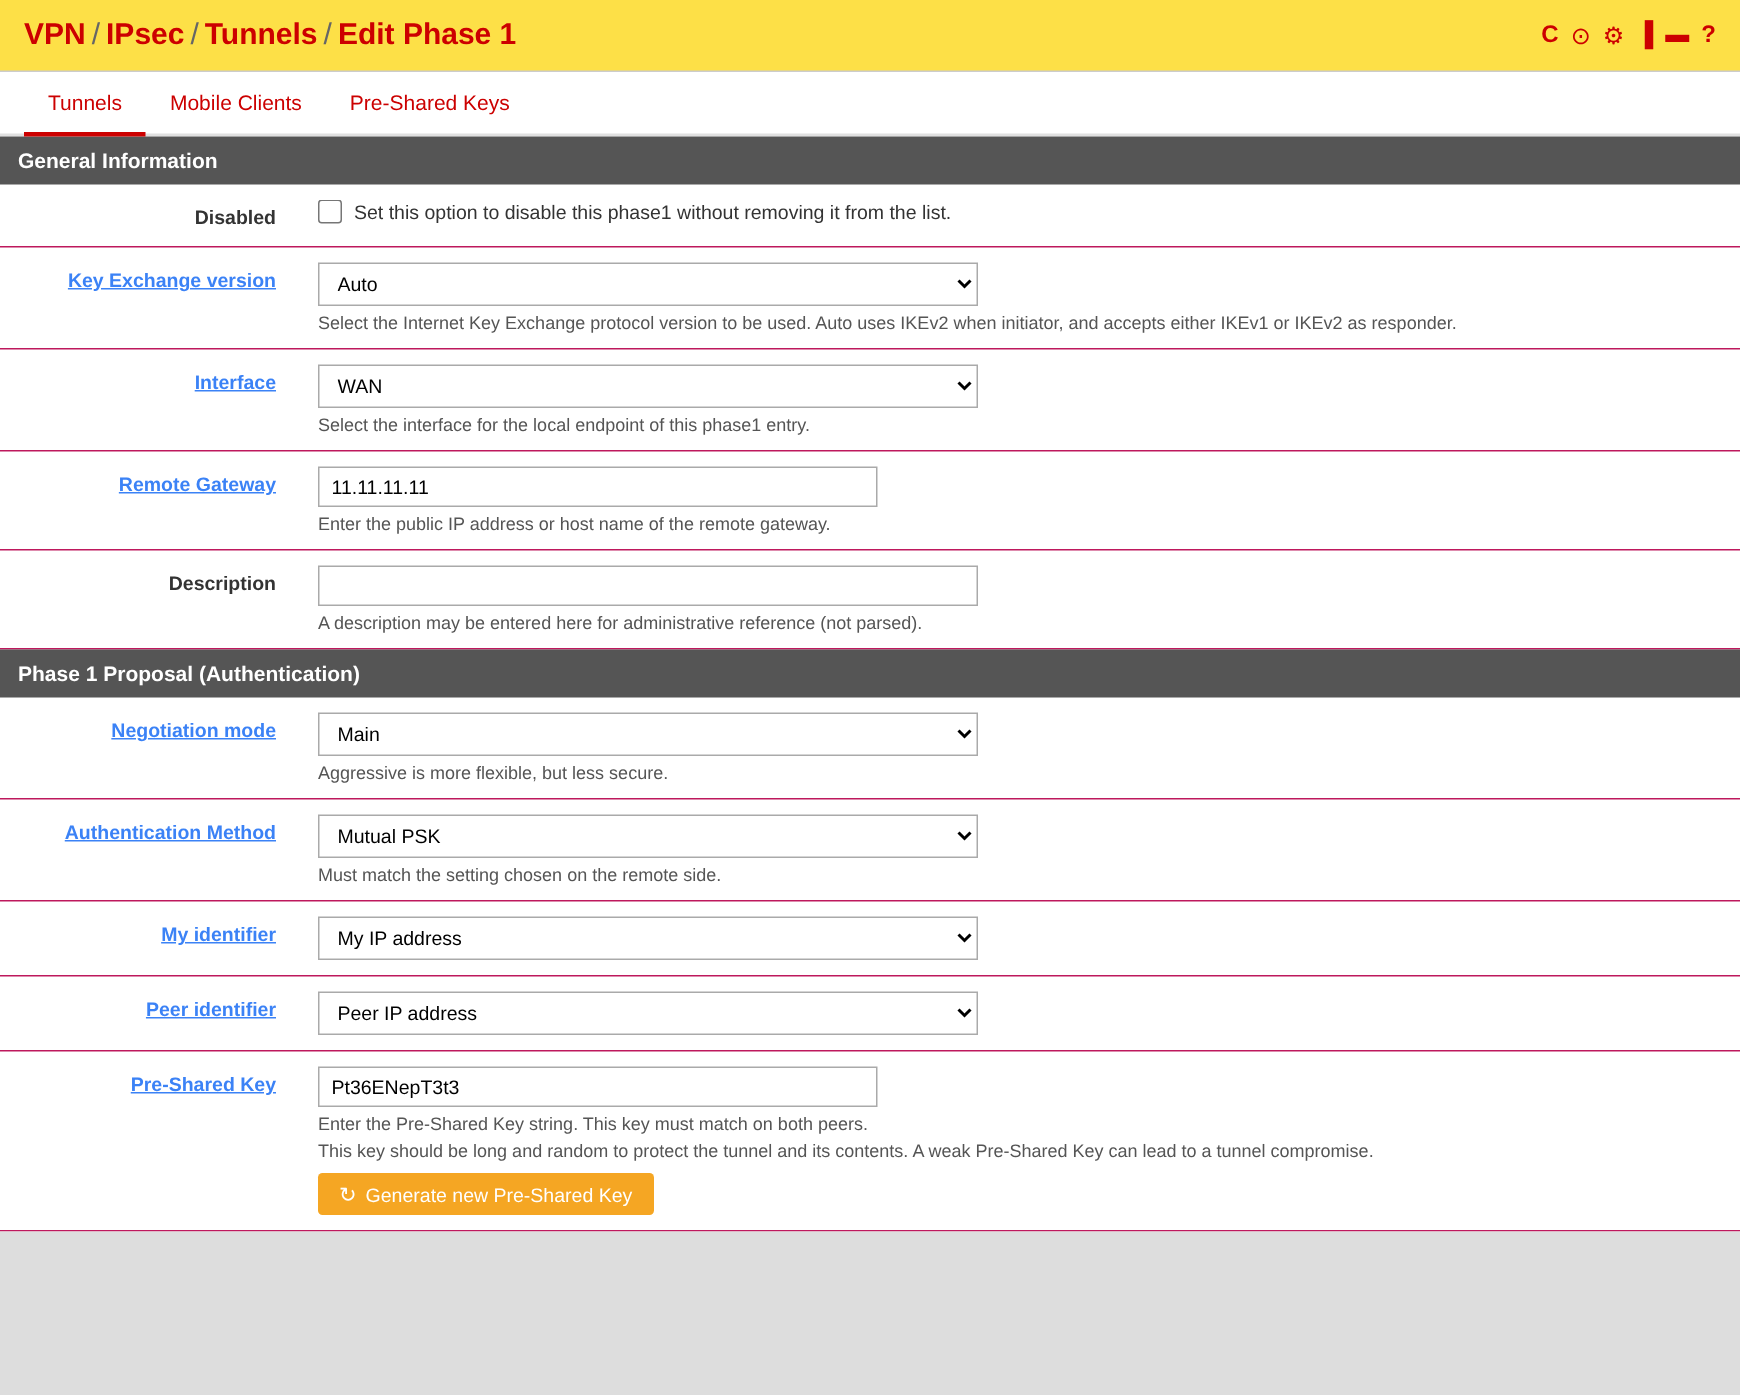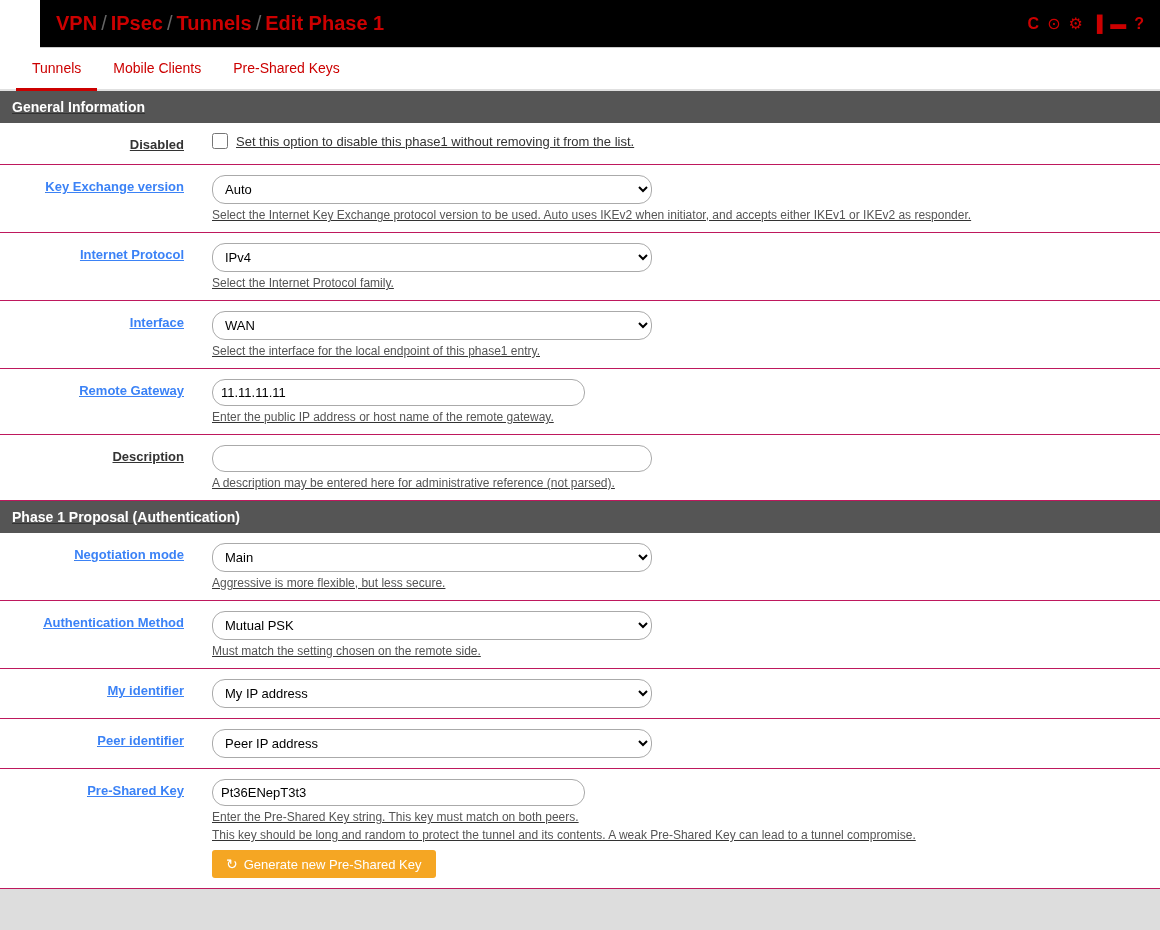--- a/index.html
+++ b/index.html
@@ -1,27 +1,26 @@
 <!DOCTYPE html>
 <html><head>
   <meta charset="utf-8">
   <style>
     * { box-sizing: border-box; margin: 0; padding: 0; }
     body { font-family: Arial, sans-serif; font-size: 13px; background: #ddd; color: #333; }
 
     
     .top-bar {
-      background: #000000;
+      background: #fde047;
       border-bottom: 1px solid #ccc;
       padding: 8px 16px;
       display: flex;
       align-items: center;
       justify-content: space-between;
       min-height: 48px;
-      margin-left: 40px;
     }
     .breadcrumb {
       font-size: 20px;
       font-weight: bold;
       display: flex;
       align-items: center;
       gap: 4px;
     }
     .breadcrumb .sep { color: #666; font-weight: normal; }
     .breadcrumb .link { color: #c00; text-decoration: none; }
@@ -52,21 +51,20 @@
     }
     .nav-tab.active {
       border-bottom: 3px solid #c00;
     }
 
     
     .main-content {
       background: #fff;
       margin: 0;
       padding: 0;
-      text-decoration: underline;
     }
 
     
     .section-header {
       background: #555;
       color: #fff;
       padding: 8px 12px;
       font-size: 14px;
       font-weight: bold;
     }
@@ -100,21 +98,21 @@
     .form-table td.input-cell .help-text {
       color: #555;
       font-size: 12px;
       margin-top: 4px;
     }
 
     
     select, input[type="text"], input[type="password"] {
       padding: 5px 8px;
       border: 1px solid #aaa;
-      border-radius: 13px;
+      border-radius: 0;
       font-size: 13px;
       background: #fff;
     }
     select {
       width: 440px;
       appearance: auto;
     }
     input[type="text"], input[type="password"] {
       width: 373px;
     }
@@ -205,32 +203,20 @@
         <td class="input-cell">
           <select>
             <option>Auto</option>
             <option>IKEv1</option>
             <option>IKEv2</option>
           </select>
           <div class="help-text">Select the Internet Key Exchange protocol version to be used. Auto uses IKEv2 when initiator, and accepts either IKEv1 or IKEv2 as responder.</div>
         </td>
       </tr>
 
-      <tr>
-        <td class="label-cell">
-          <a>Internet Protocol</a>
-        </td>
-        <td class="input-cell">
-          <select>
-            <option>IPv4</option>
-            <option>IPv6</option>
-          </select>
-          <div class="help-text">Select the Internet Protocol family.</div>
-        </td>
-      </tr>
 
       <tr>
         <td class="label-cell">
           <a>Interface</a>
         </td>
         <td class="input-cell">
           <select>
             <option>WAN</option>
             <option>LAN</option>
             <option>OPT1</option>

